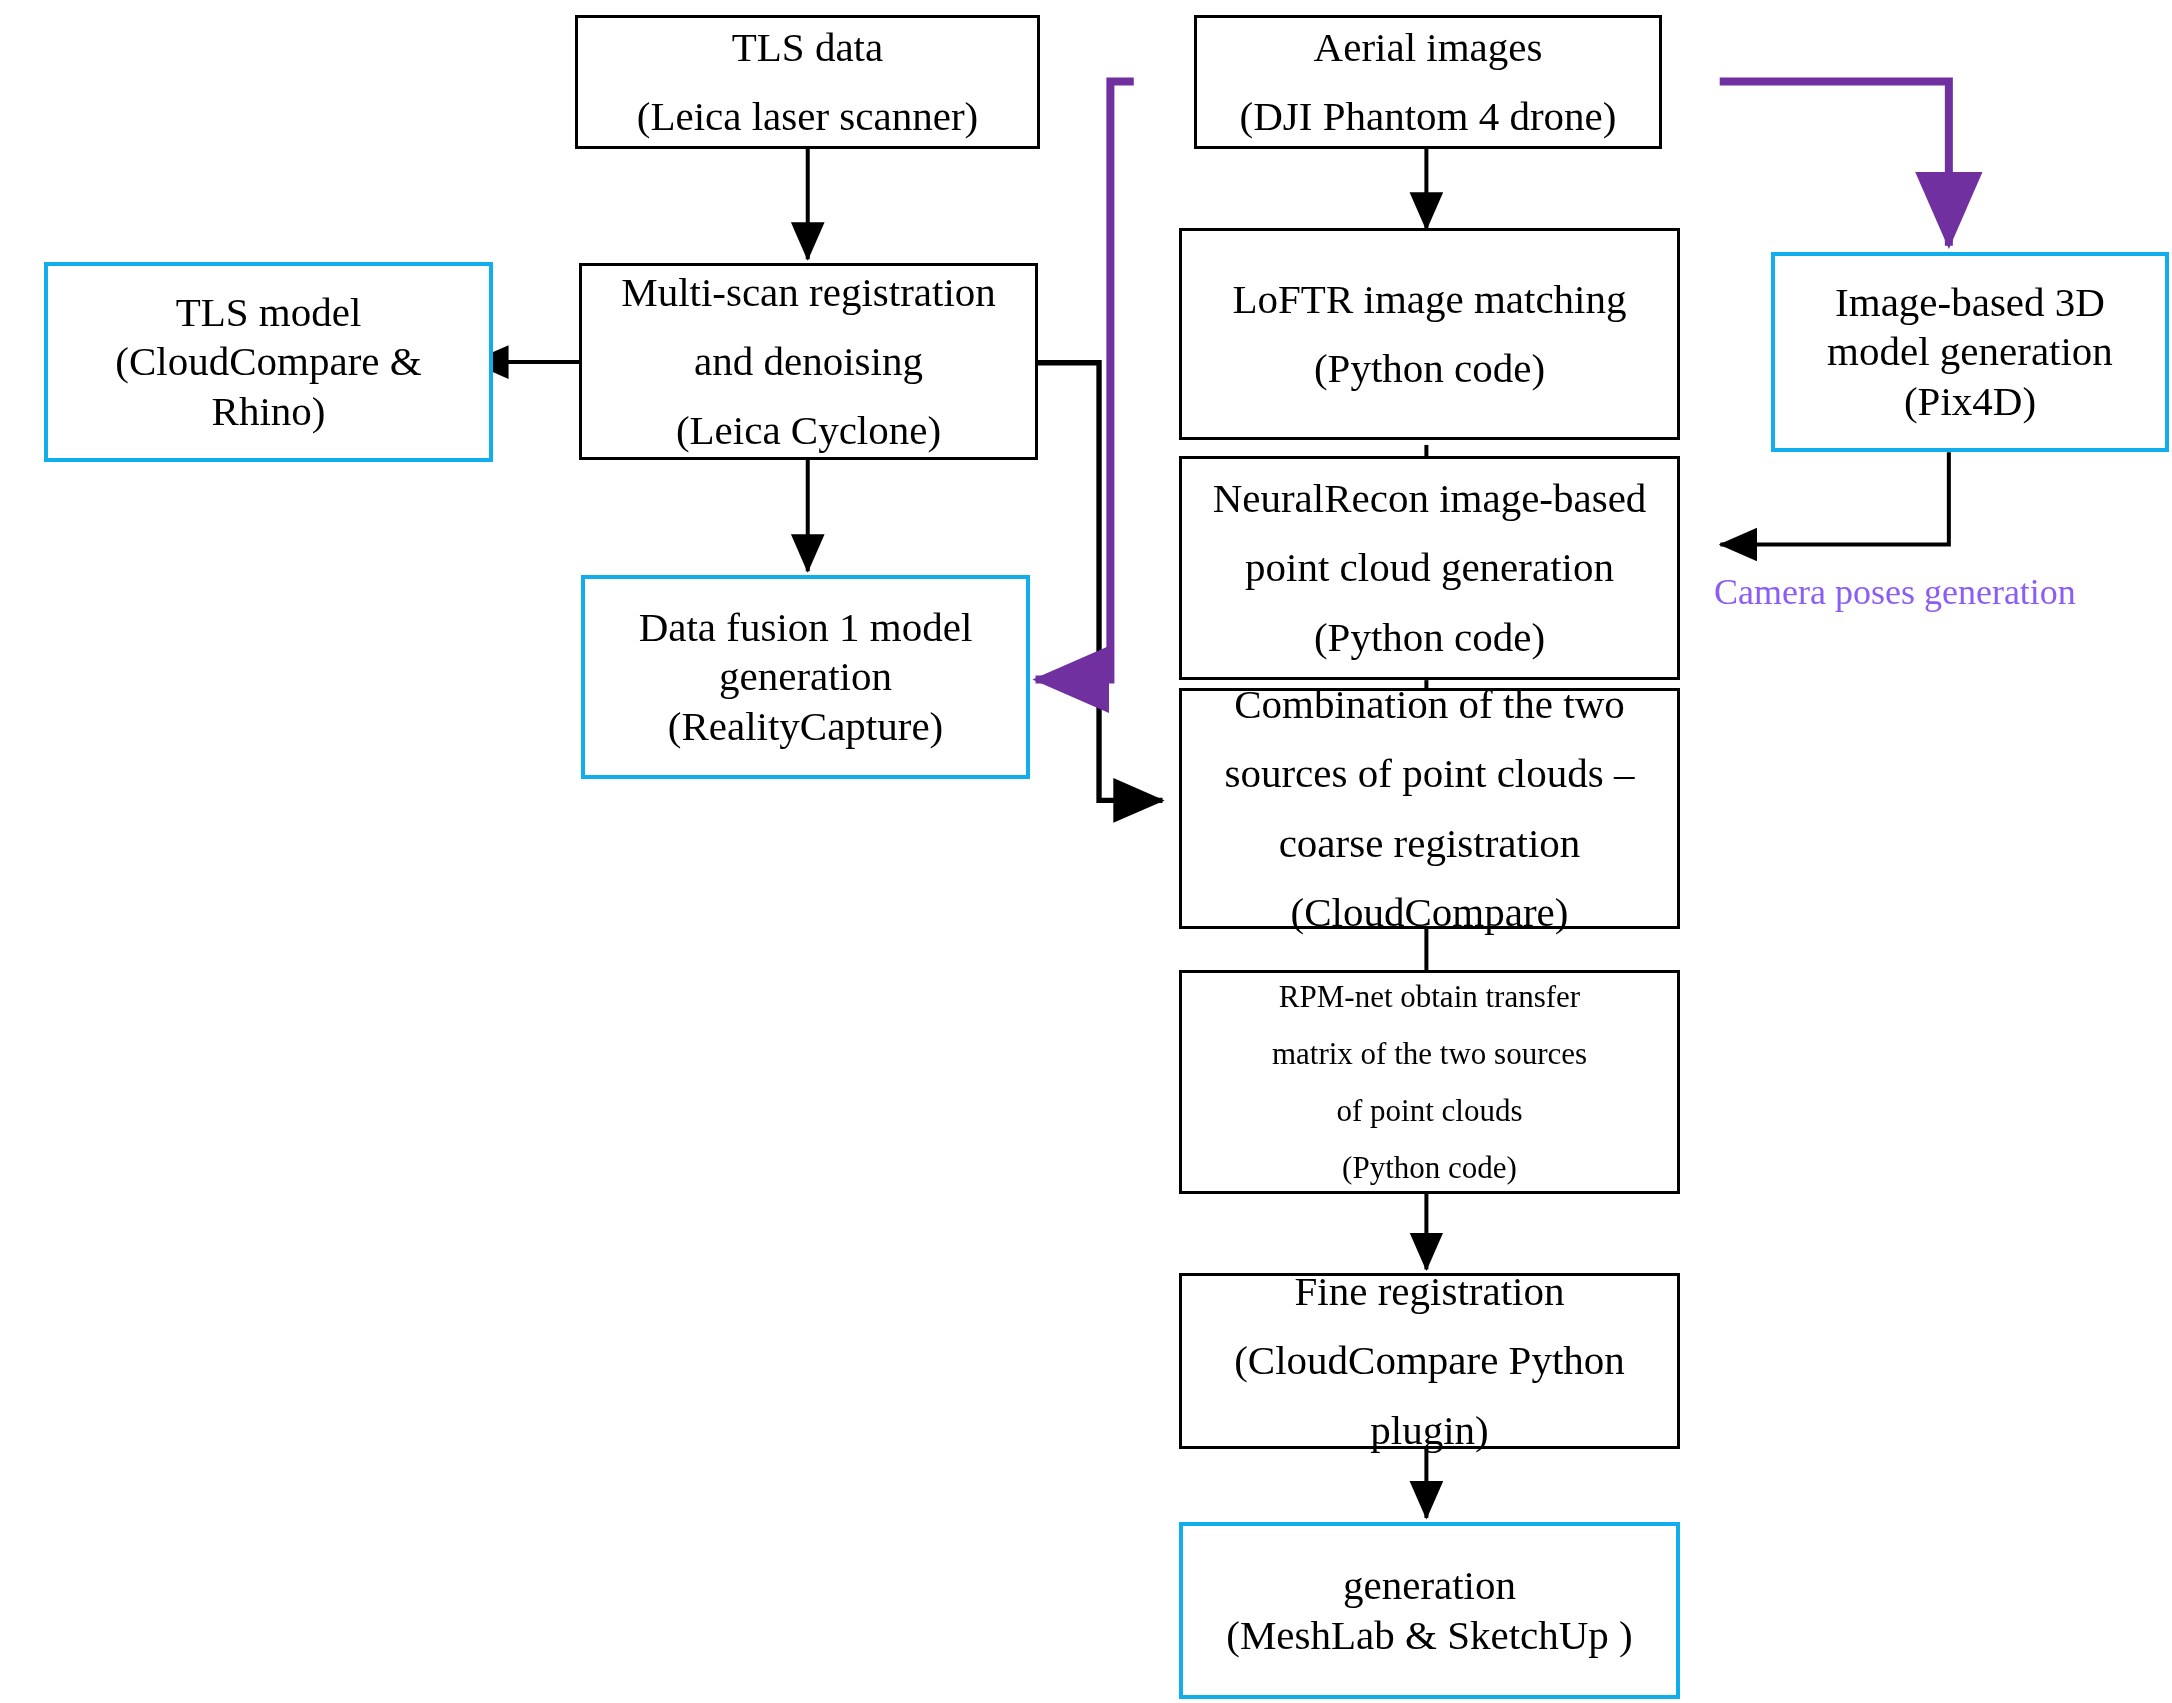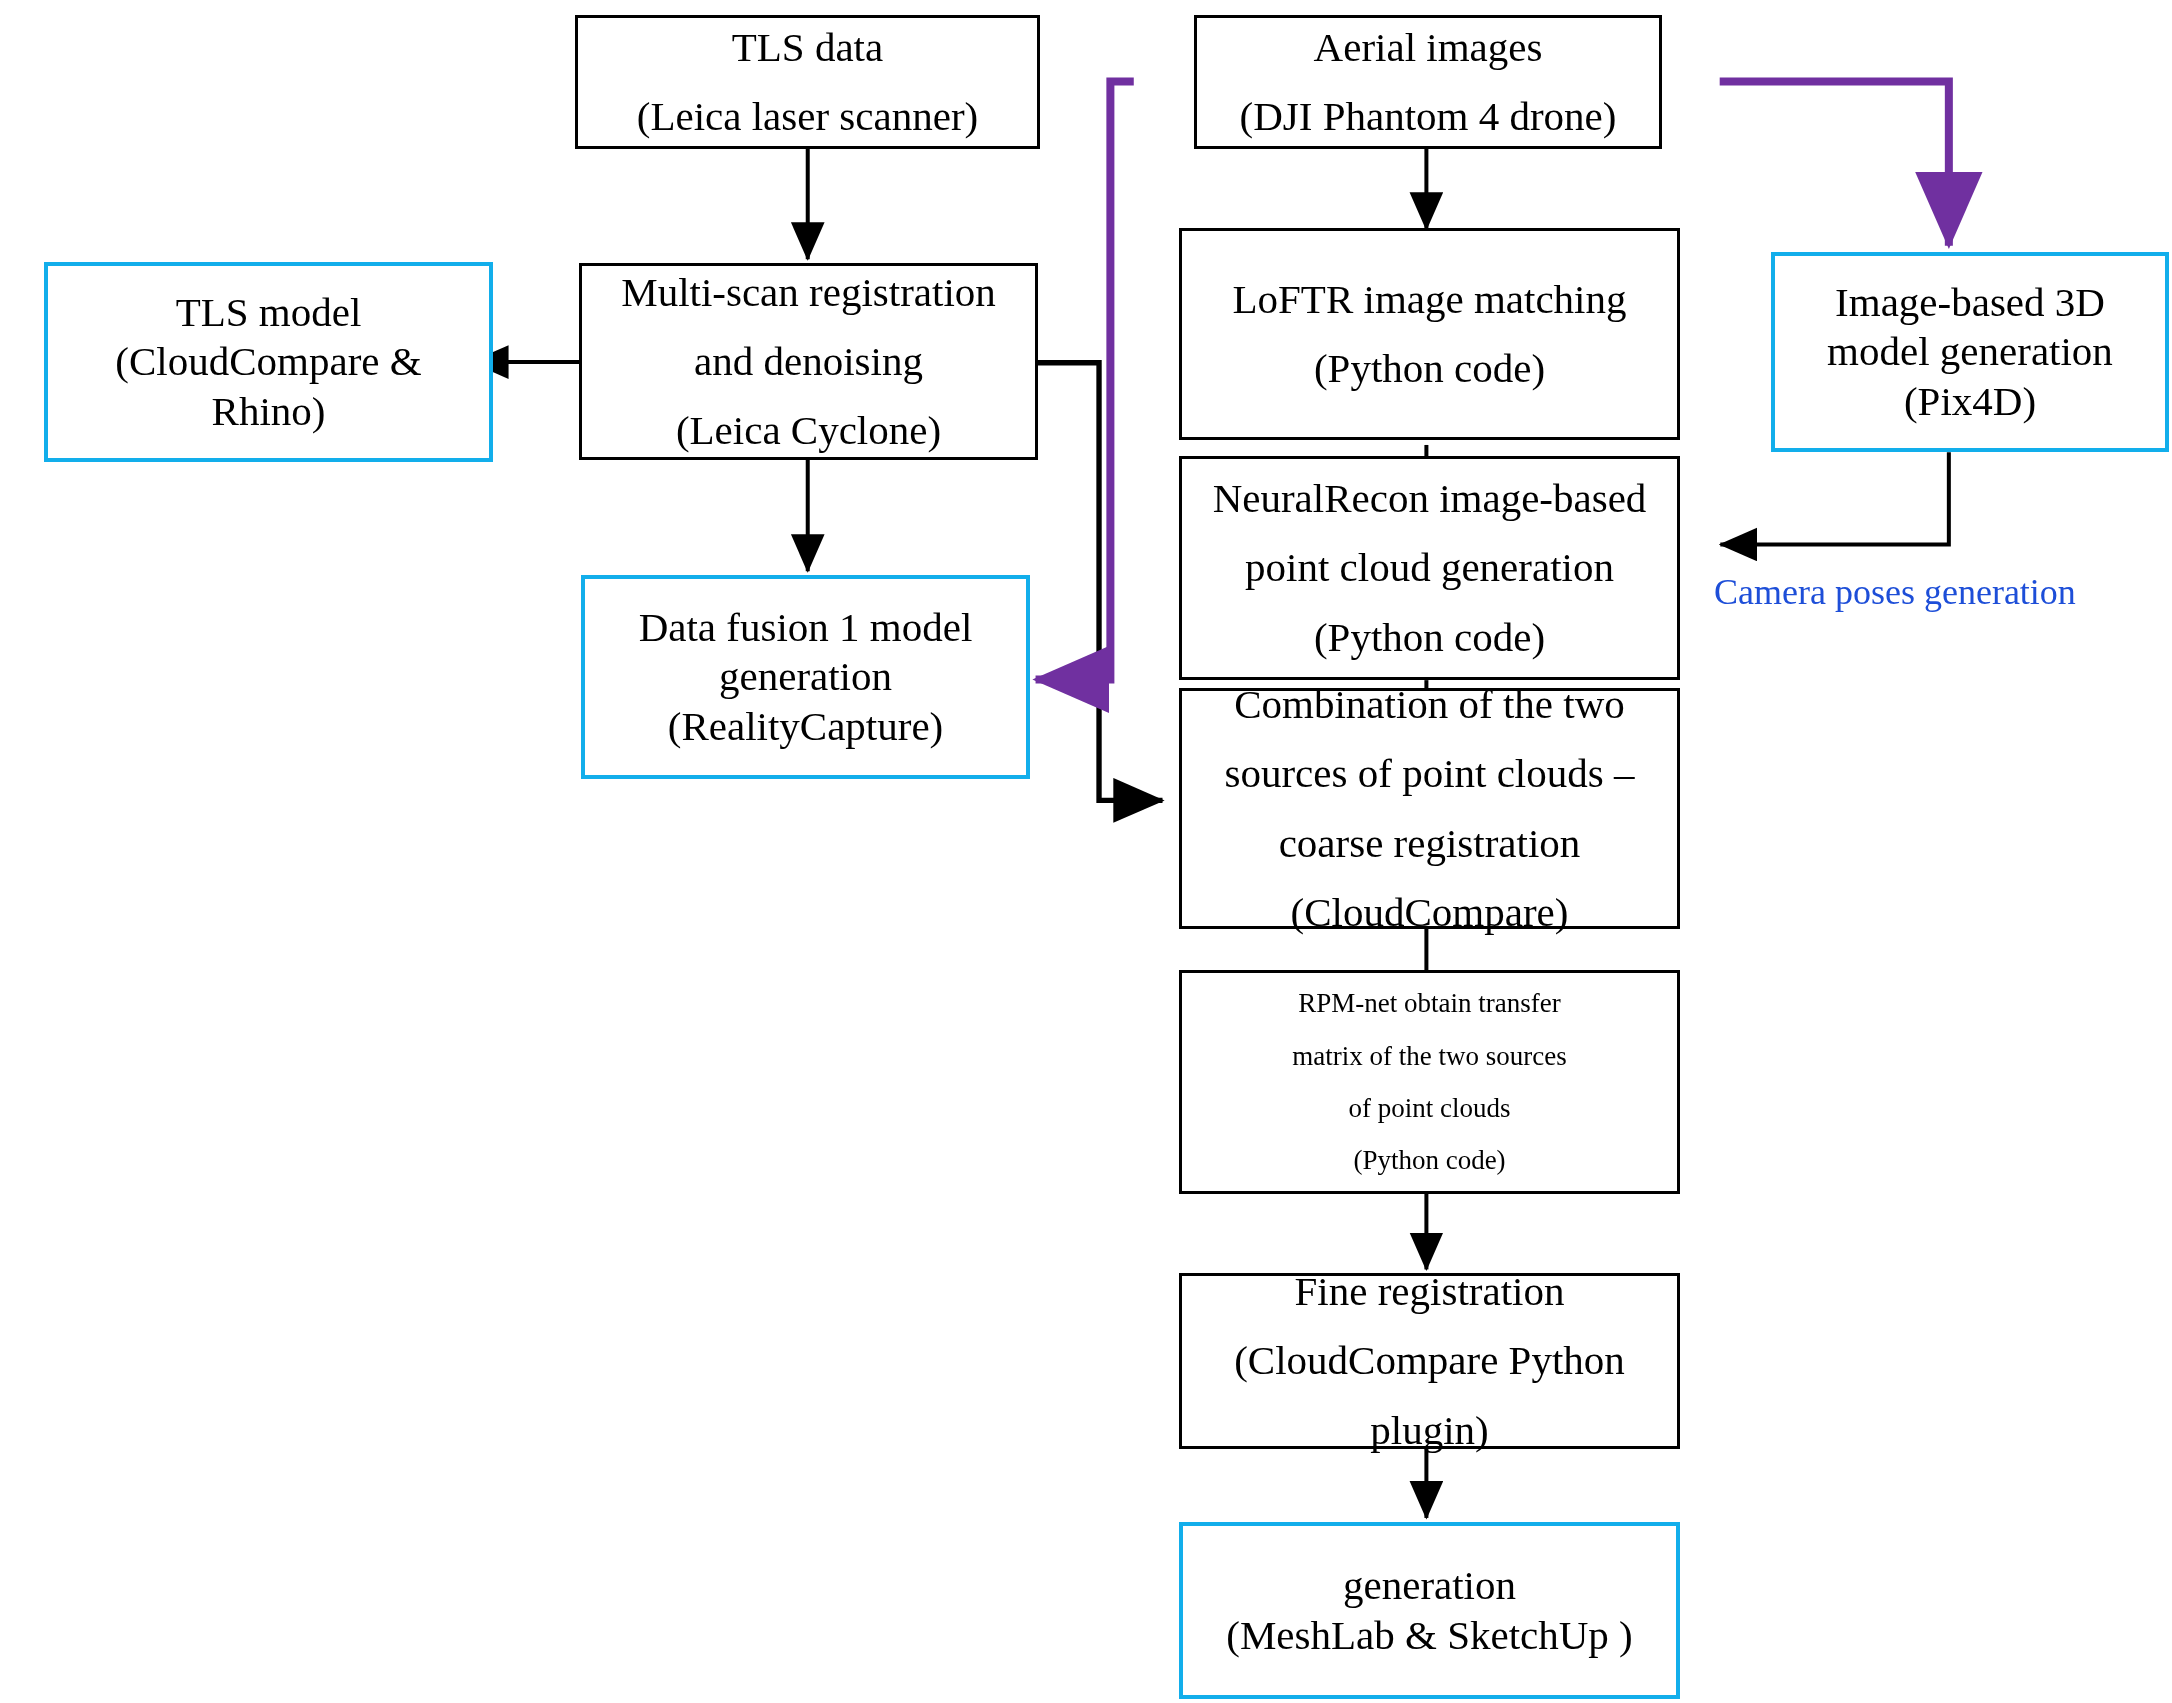--- a/index.html
+++ b/index.html
@@ -22,21 +22,21 @@
     background:#ffffff;
     text-align:center;
     line-height:1.20;
   }
   .node .ln{display:block;white-space:nowrap;}
   .black{border:3.3px solid #000000;gap:20px;}
   .cyan{border:4px solid #12AEEB;}
   .lbl{
     position:absolute;
     white-space:nowrap;
-    color:#1d4ed8;
+    color:#8b5cf6;
     font-family:"Liberation Serif","DejaVu Serif",serif;
   }
 </style>
 </head>
 <body>
 
 <div id="stage">
 
   <svg id="edges" viewBox="0 0 3251 2549" width="2172" height="1703" xmlns="http://www.w3.org/2000/svg">
     <defs>
@@ -146,21 +146,21 @@
     <span class="ln">(RealityCapture)</span>
   </div>
 
   <div class="node black" style="left:1179px;top:688px;width:501px;height:241px;font-size:41px;justify-content:center;">
     <span class="ln">Combination of the two</span>
     <span class="ln">sources of point clouds –</span>
     <span class="ln">coarse registration</span>
     <span class="ln">(CloudCompare)</span>
   </div>
 
-  <div class="node black" style="left:1179px;top:970px;width:501px;height:224px;font-size:27px;">
+  <div class="node black" style="left:1179px;top:970px;width:501px;height:224px;font-size:31px;">
     <span class="ln">RPM-net obtain transfer</span>
     <span class="ln">matrix of the two sources</span>
     <span class="ln">of point clouds</span>
     <span class="ln">(Python code)</span>
   </div>
 
   <div class="node black" style="left:1179px;top:1273px;width:501px;height:176px;font-size:41px;">
     <span class="ln">Fine registration</span>
     <span class="ln">(CloudCompare Python</span>
     <span class="ln">plugin)</span>

